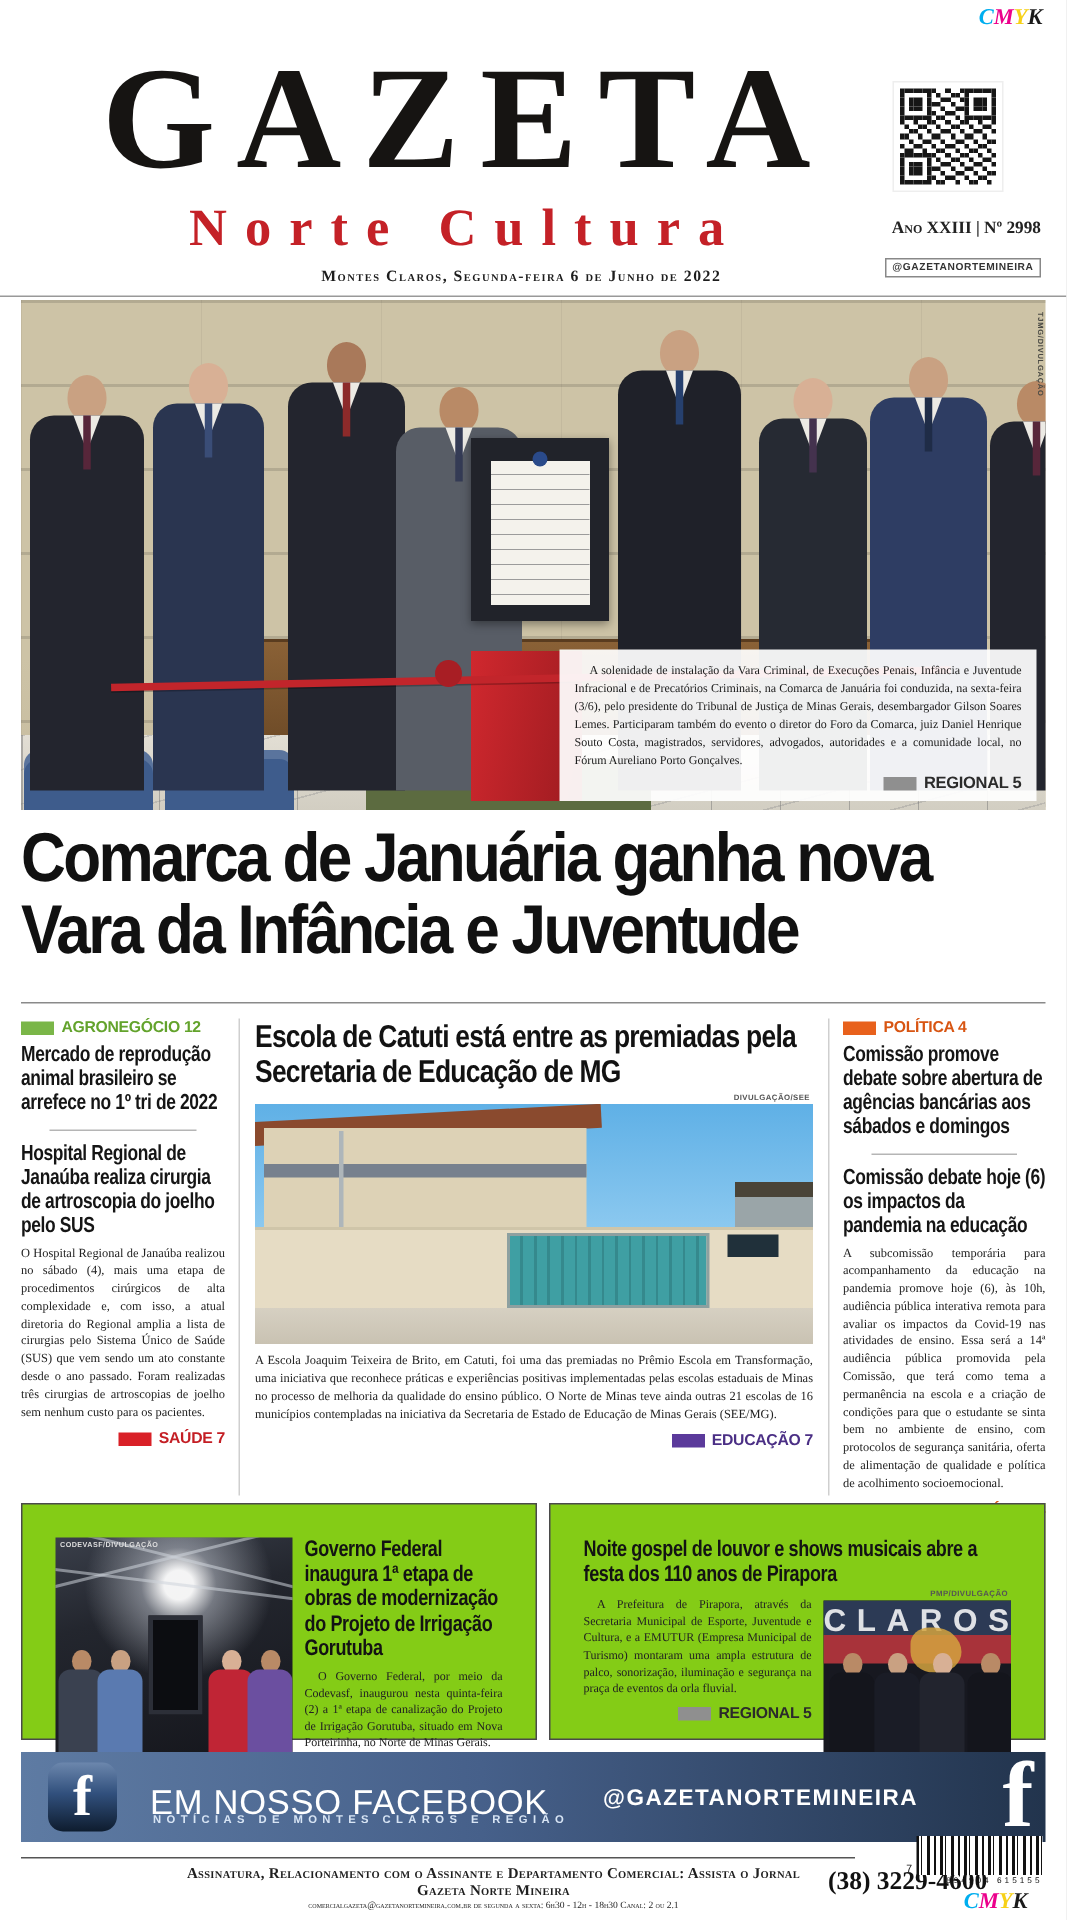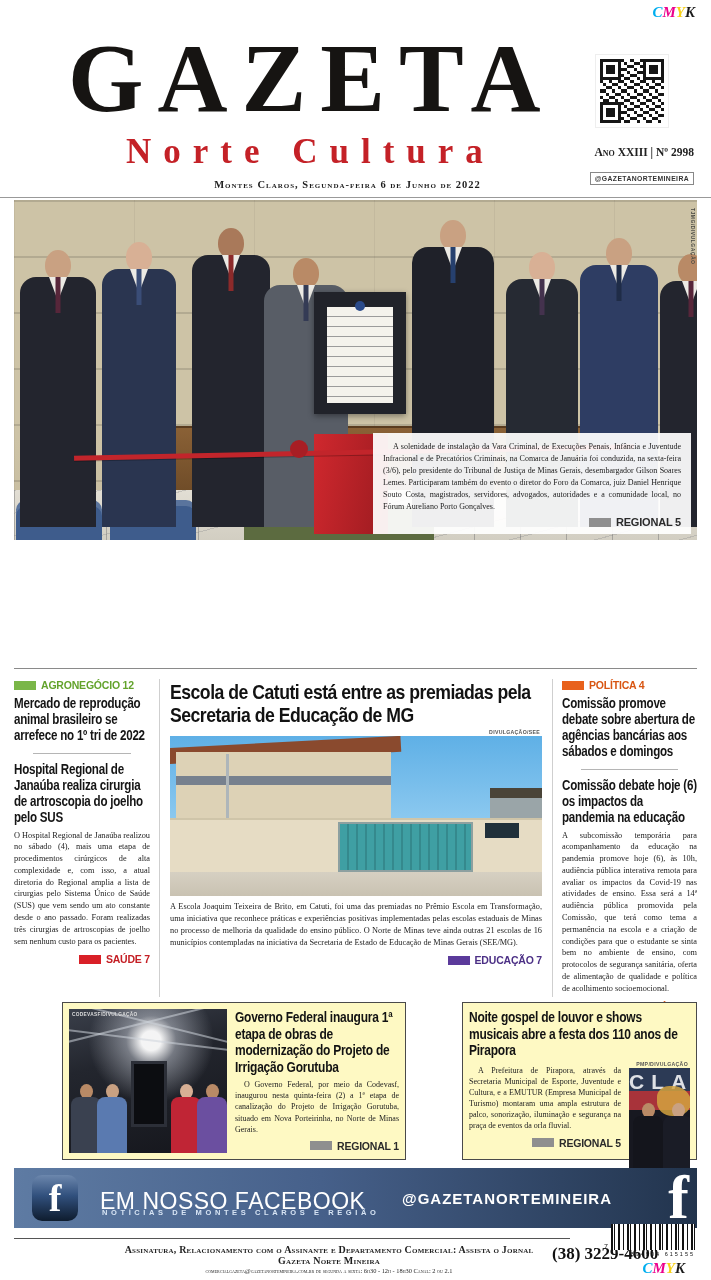--- a/index.html
+++ b/index.html
@@ -84,21 +84,21 @@
   .sp-gate { position:absolute; left:168px; top:86px; width:135px; height:50px; background:repeating-linear-gradient(90deg,#3f9fa3 0 7px,#35898d 7px 9px); border:2px solid #8da0a0; }
   .sp-sign { position:absolute; left:315px; top:87px; width:34px; height:15px; background:#20303a; }
   .sp-pole { position:absolute; left:56px; top:18px; width:3px; height:120px; background:#aeb6ba; }
   .sp-right { position:absolute; right:0; top:52px; width:52px; height:86px; background:#9aa5a8; border-top:10px solid #4a4438; }
   .sp-ground { position:absolute; left:0; bottom:0; width:100%; height:24px; background:linear-gradient(180deg,#d6d0c2,#c9c2b2); }
   .center-caption { margin-top:5px; }
   .col-tag-bottom { margin-top:6px; }
 
   
   .stories { position:absolute; top:1002px; left:14px; width:683px; height:158px; display:flex; gap:8px; }
-  .story-box { border:1px solid #4a4a4a; background:#fef9c3; padding:6px;margin-left:48px; }
+  .story-box { border:1px solid #4a4a4a; background:#84cc16; padding:22px; }
   .story-left { width:344px; display:flex; gap:8px; }
   .story-right { flex:1; }
   .story-h { font-size:15px; line-height:1.1; letter-spacing:-0.3px; font-weight:bold; color:#131313; }
   .story-body { font-family:"Liberation Serif", serif; font-size:8px; line-height:1.4; text-align:justify; color:#222; margin-top:4px; text-indent:9px; }
   .gor-photo { position:relative; flex:0 0 158px; height:144px; overflow:hidden;
     background:radial-gradient(circle at 52% 22%, rgba(255,255,255,.95) 0 7%, rgba(200,205,215,.5) 18%, rgba(20,22,30,0) 45%),
       linear-gradient(165deg,#3a3f4a 0%,#23262e 35%,#15161c 100%); }
   .gor-photo .beam { position:absolute; background:rgba(205,211,218,.55); height:2px; width:120%; left:-10%; }
   .gor-credit { position:absolute; left:3px; top:3px; font-size:4.8px; font-weight:bold; color:#ddd; letter-spacing:.3px; }
   .gor-plaque { position:absolute; left:62px; top:52px; width:36px; height:66px; background:#0c0d11; border:3px solid #2c2f38; }
@@ -431,20 +431,23 @@
 
     <div class="lead-caption">
       <p>A solenidade de instalação da Vara Criminal, de Execuções Penais, Infância e Juventude Infracional e de Precatórios Criminais, na Comarca de Januária foi conduzida, na sexta-feira (3/6), pelo presidente do Tribunal de Justiça de Minas Gerais, desembargador Gilson Soares Lemes. Participaram também do evento o diretor do Foro da Comarca, juiz Daniel Henrique Souto Costa, magistrados, servidores, advogados, autoridades e a comunidade local, no Fórum Aureliano Porto Gonçalves.</p>
       <div class="tag right" style="color:#2b2b2b">
         <span class="box" style="background:#8f8f8f"></span>
         <span>REGIONAL 5</span>
       </div>
     </div>
   </div>
 
+  <div class="main-headline">
+    <h1 class="cond90">Comarca de Januária ganha nova Vara da Infância e Juventude</h1>
+  </div>
   <div class="headline-rule"></div>
 
   <div class="columns">
 
     <div class="col-left">
       <div class="tag" style="color:#63a32c">
         <span class="box" style="background:#7ab648"></span>
         <span>AGRONEGÓCIO 12</span>
       </div>
       <h3 class="col-h cond80">Mercado de reprodução animal brasileiro se arrefece no 1º tri de 2022</h3>

